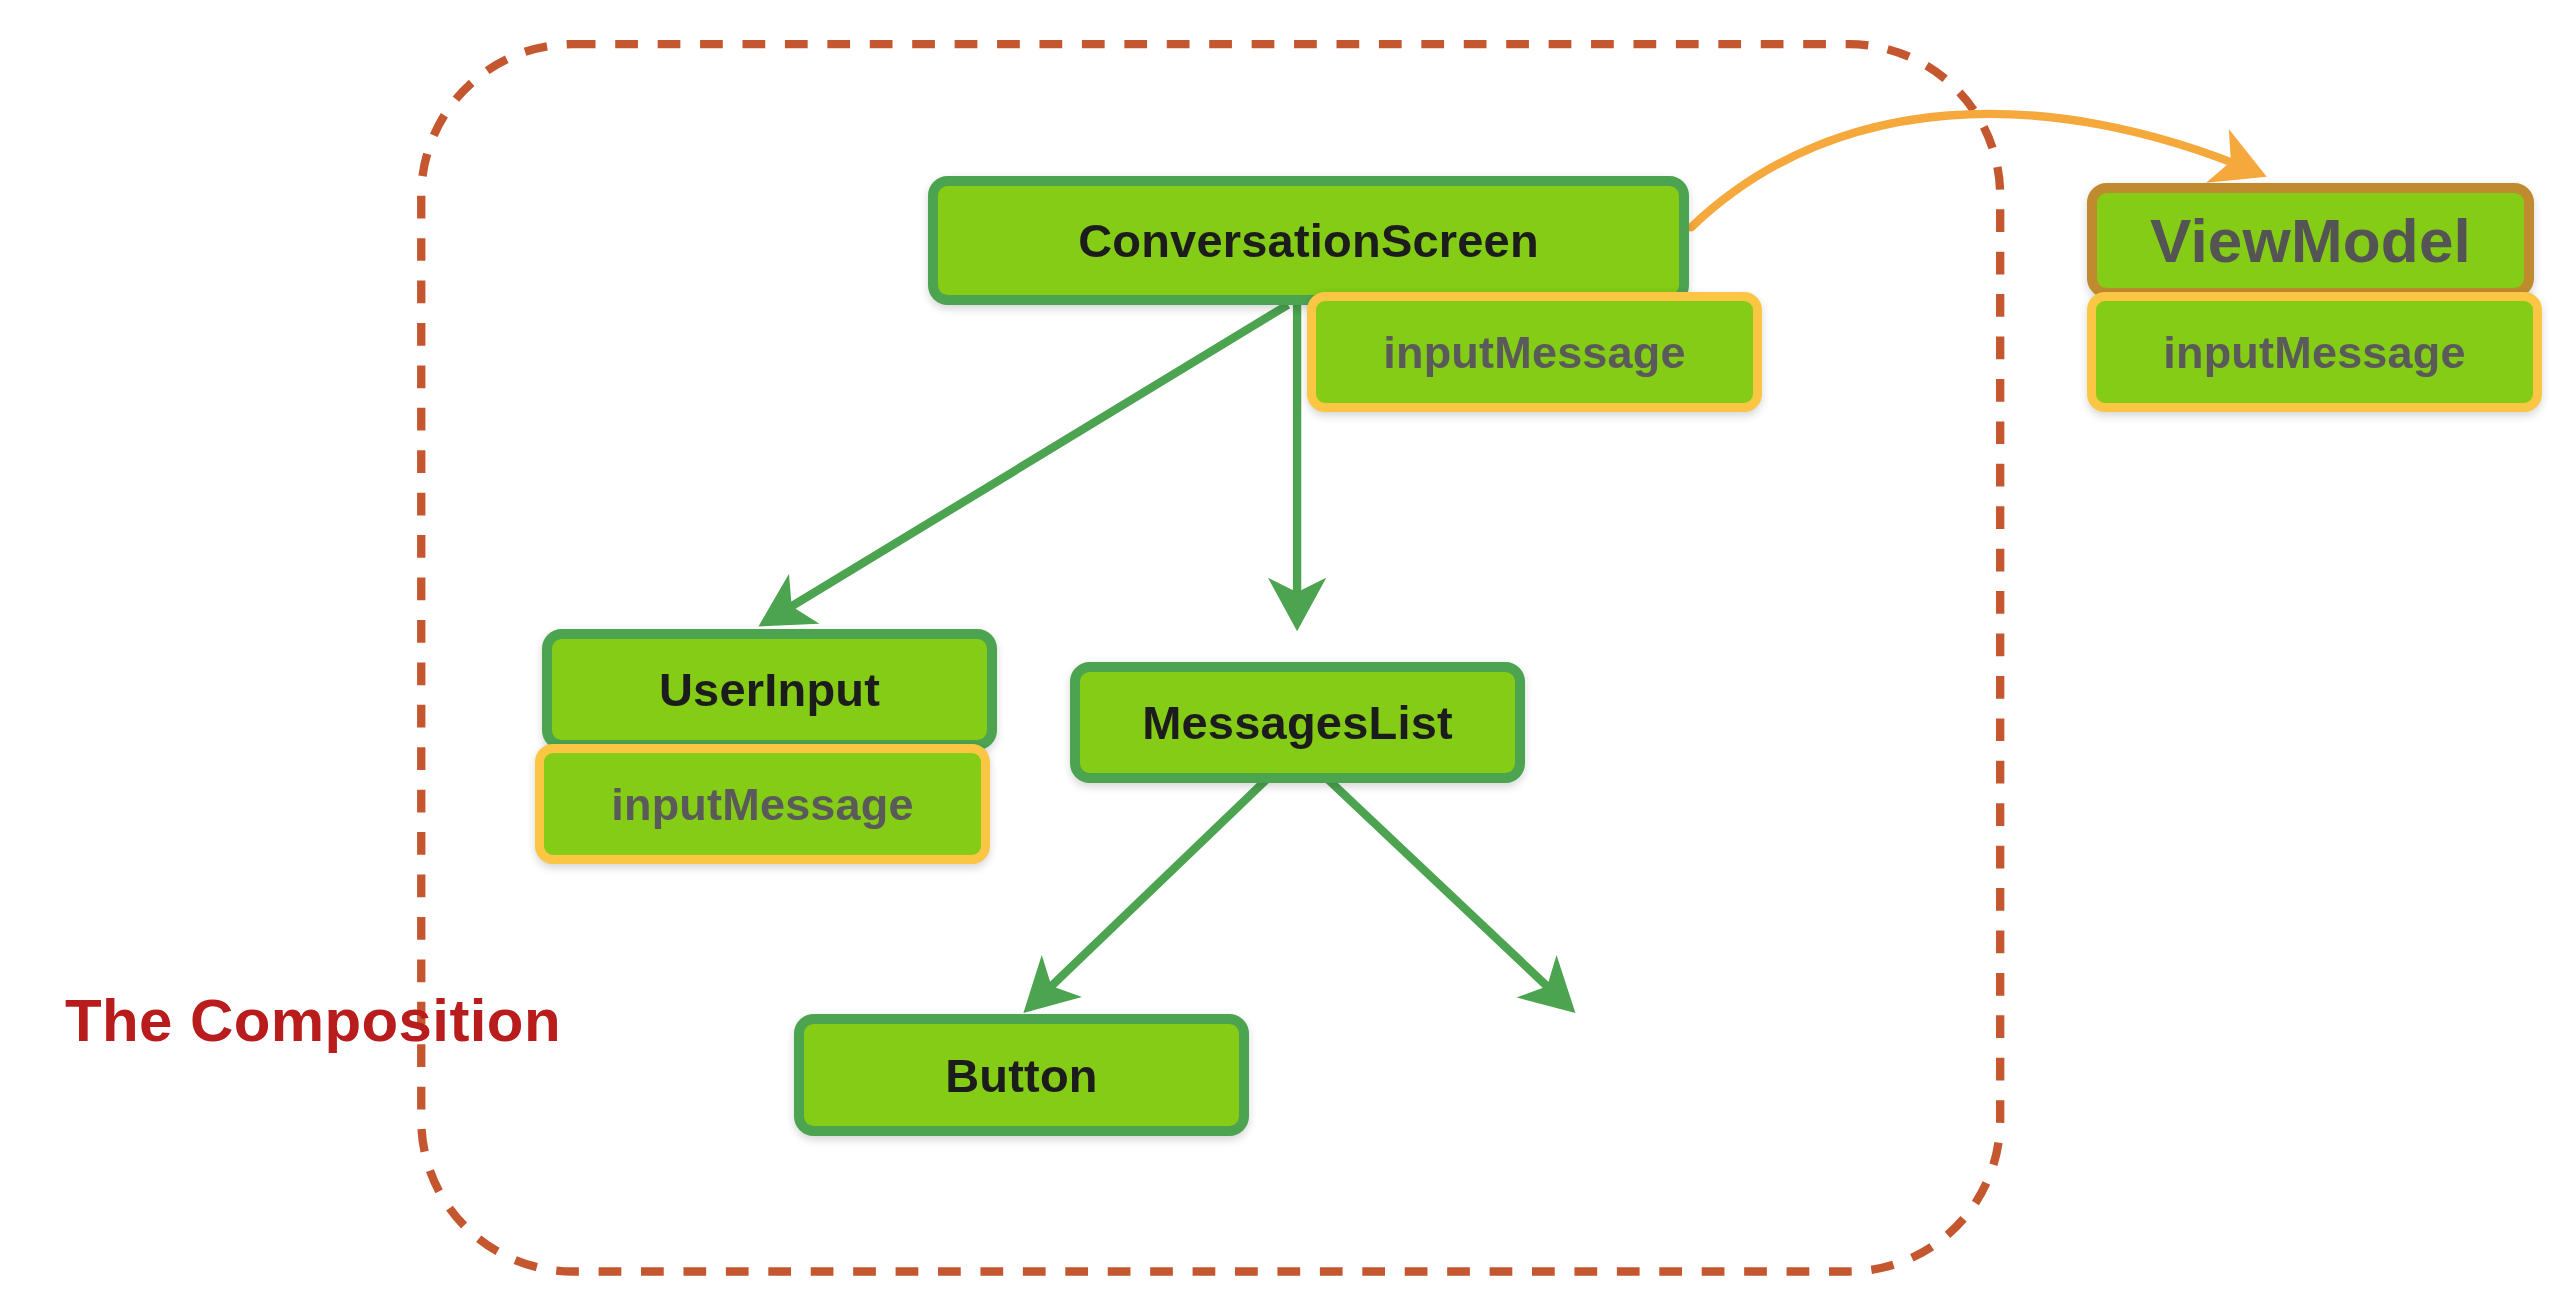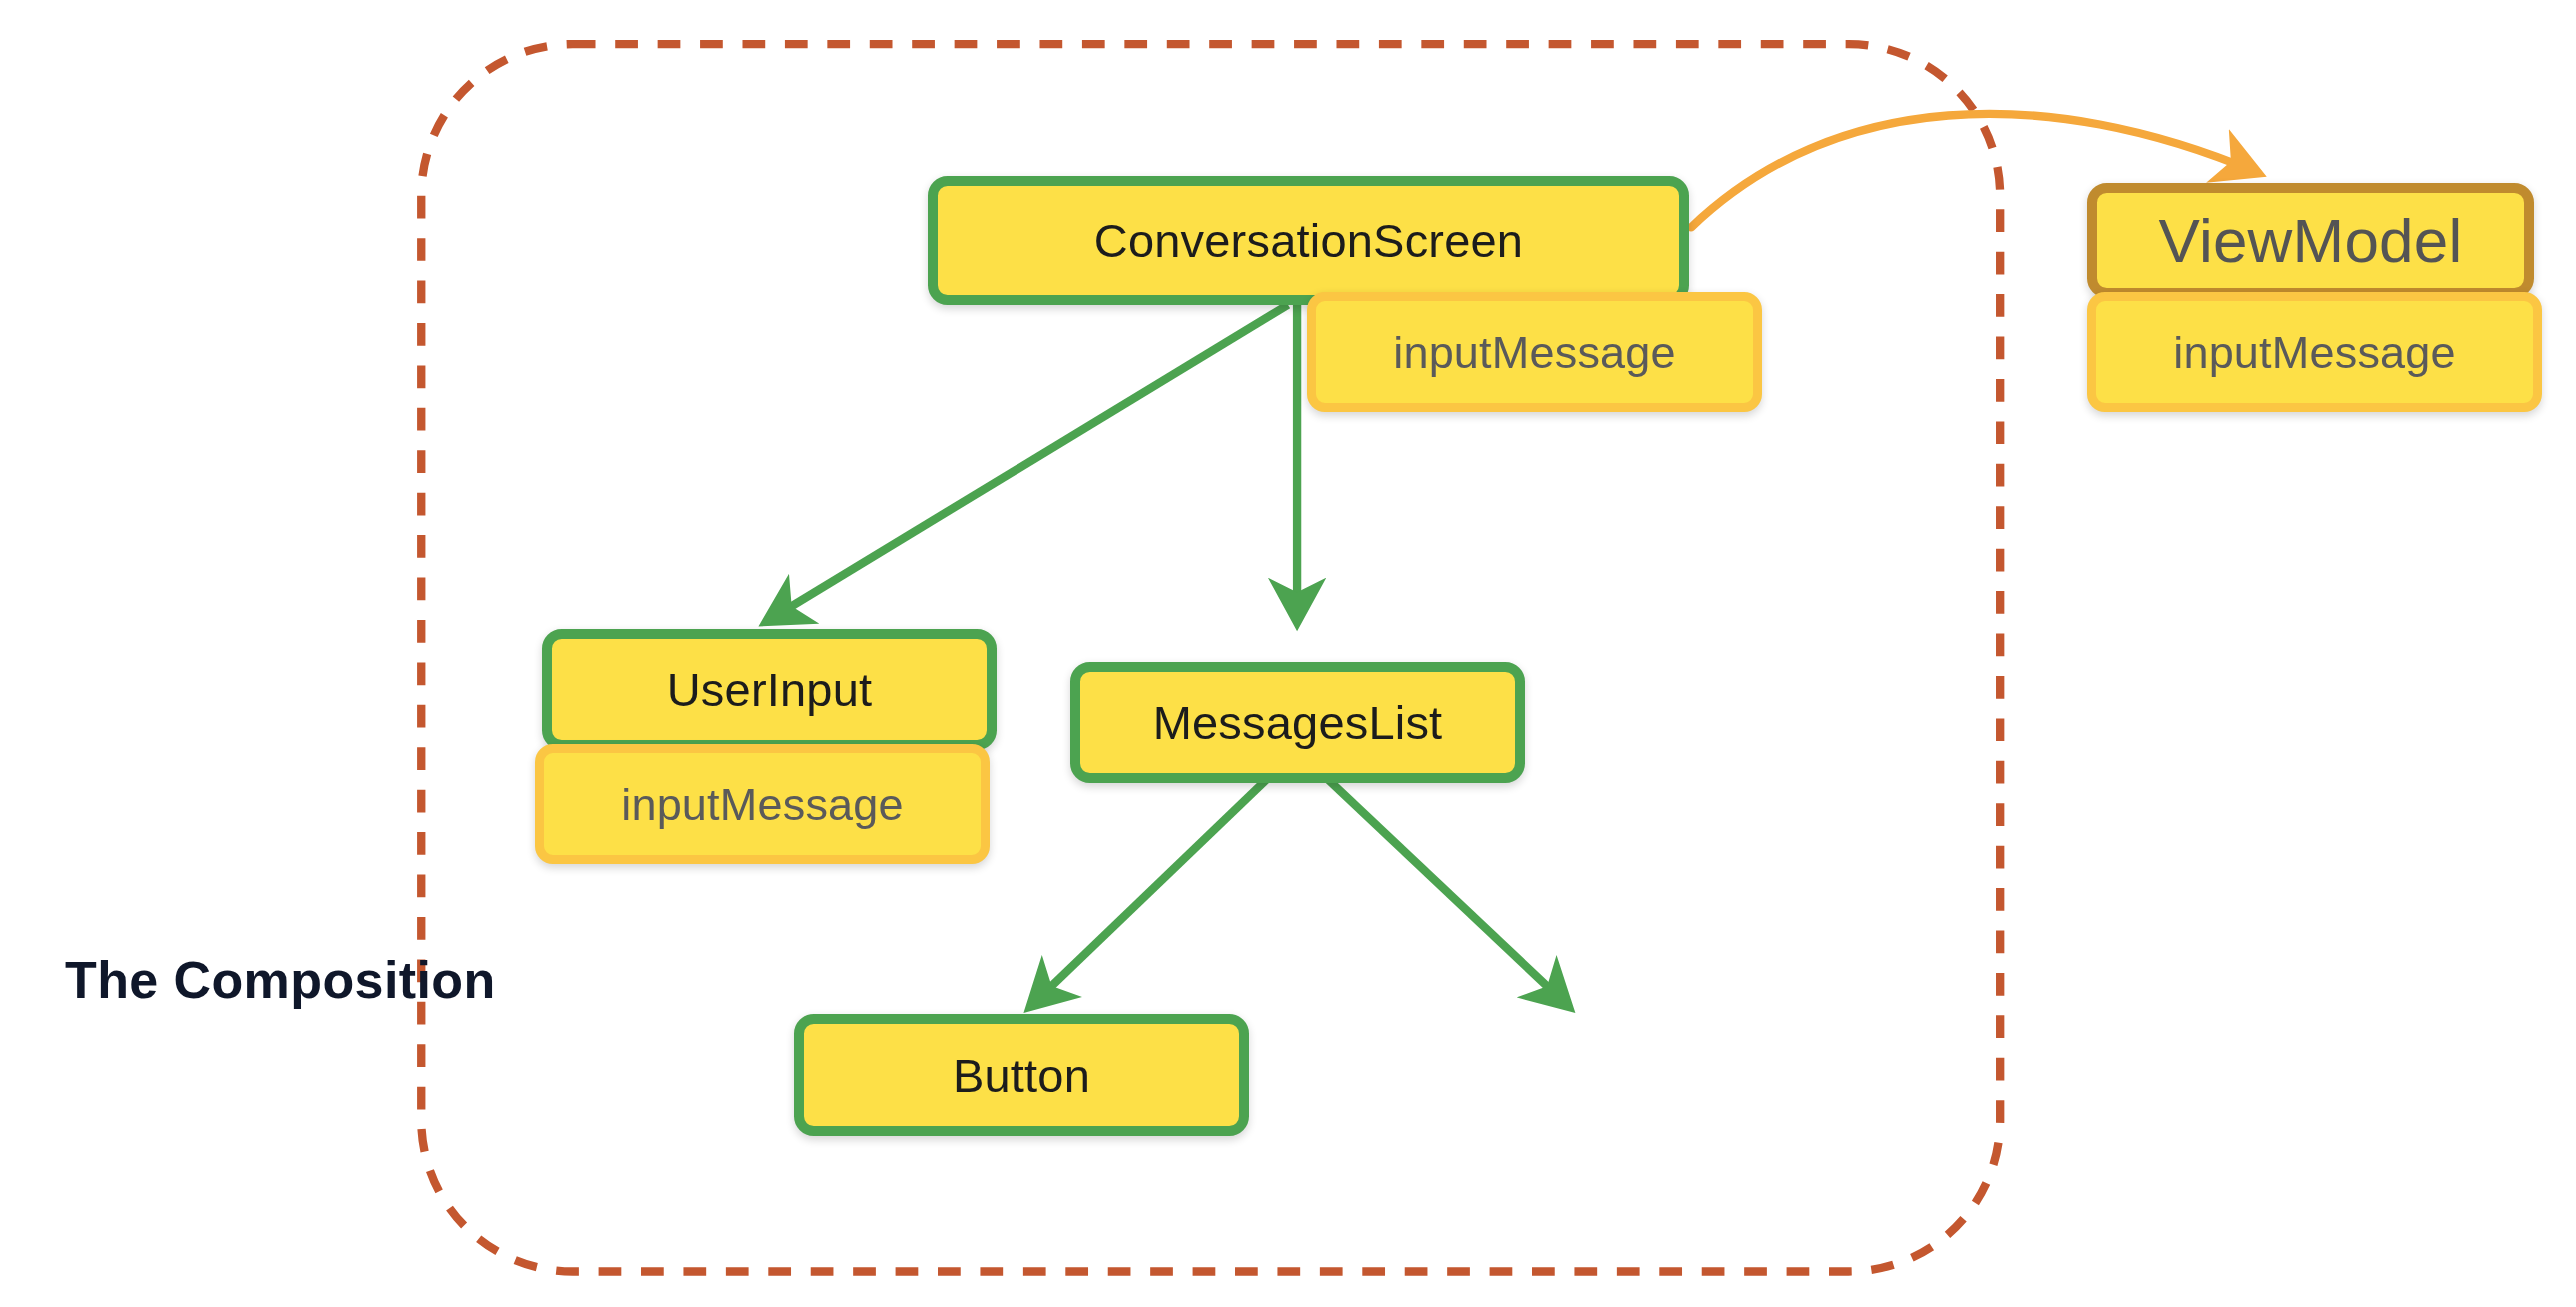--- a/index.html
+++ b/index.html
@@ -26,26 +26,27 @@
     pointer-events: none;
   }
 
   
   .node {
     position: absolute;
     box-sizing: border-box;
     display: flex;
     align-items: center;
     justify-content: center;
-    background: #fde047;
+    background: #84cc16;
     border-style: solid;
     border-width: 10.6px;
     border-radius: 19.7px;
     box-shadow: 0 3.8px 9px rgba(0,0,0,0.16);
     z-index: 3;
+    font-weight: bold;
   }
   .node-label {
     white-space: nowrap;
     line-height: 1;
     letter-spacing: 0.2px;
   }
 
   .composable {
     border-color: #4CA css-placeholder;
   }
@@ -72,26 +73,27 @@
   .node.viewmodel {
     border-color: #C08B2E;
     z-index: 3;
   }
   .node.viewmodel .node-label {
     color: #545454;
     font-size: 62px;
   }
   #composition-label {
     position: absolute;
-    font-size: 52px;
+    font-size: 60px;
     font-weight: bold;
-    color: #0f172a;
+    color: #b91c1c;
     white-space: nowrap;
     letter-spacing: 0.4px;
     z-index: 5;
+    margin-top: 36px;
   }
 </style>
 </head>
 <body>
 
 <div id="stage">
 
   <svg id="edges" viewBox="0 0 3400 1726">
     <defs>
       <marker id="arrow-green" viewBox="0 0 12 12" refX="9" refY="6" markerWidth="7" markerHeight="7" orient="auto-start-reverse">

